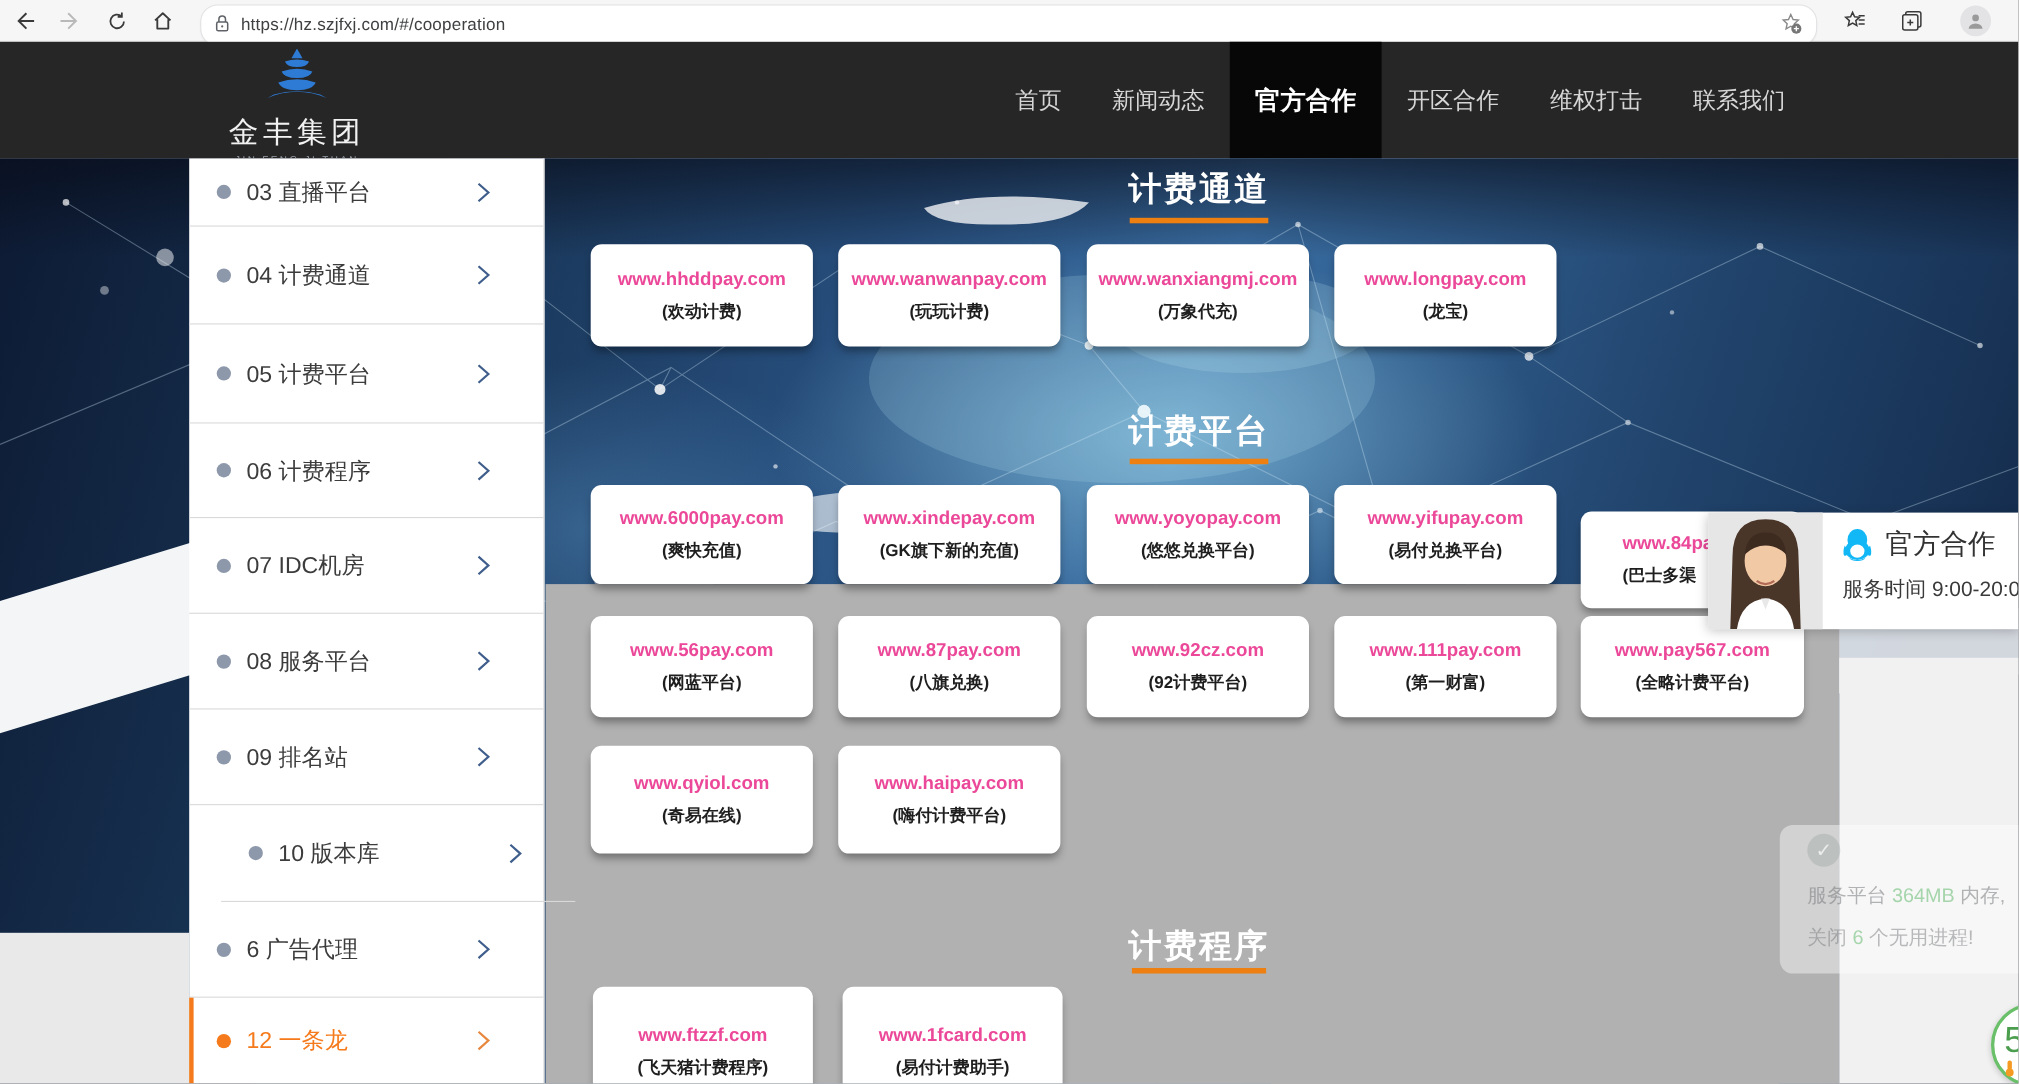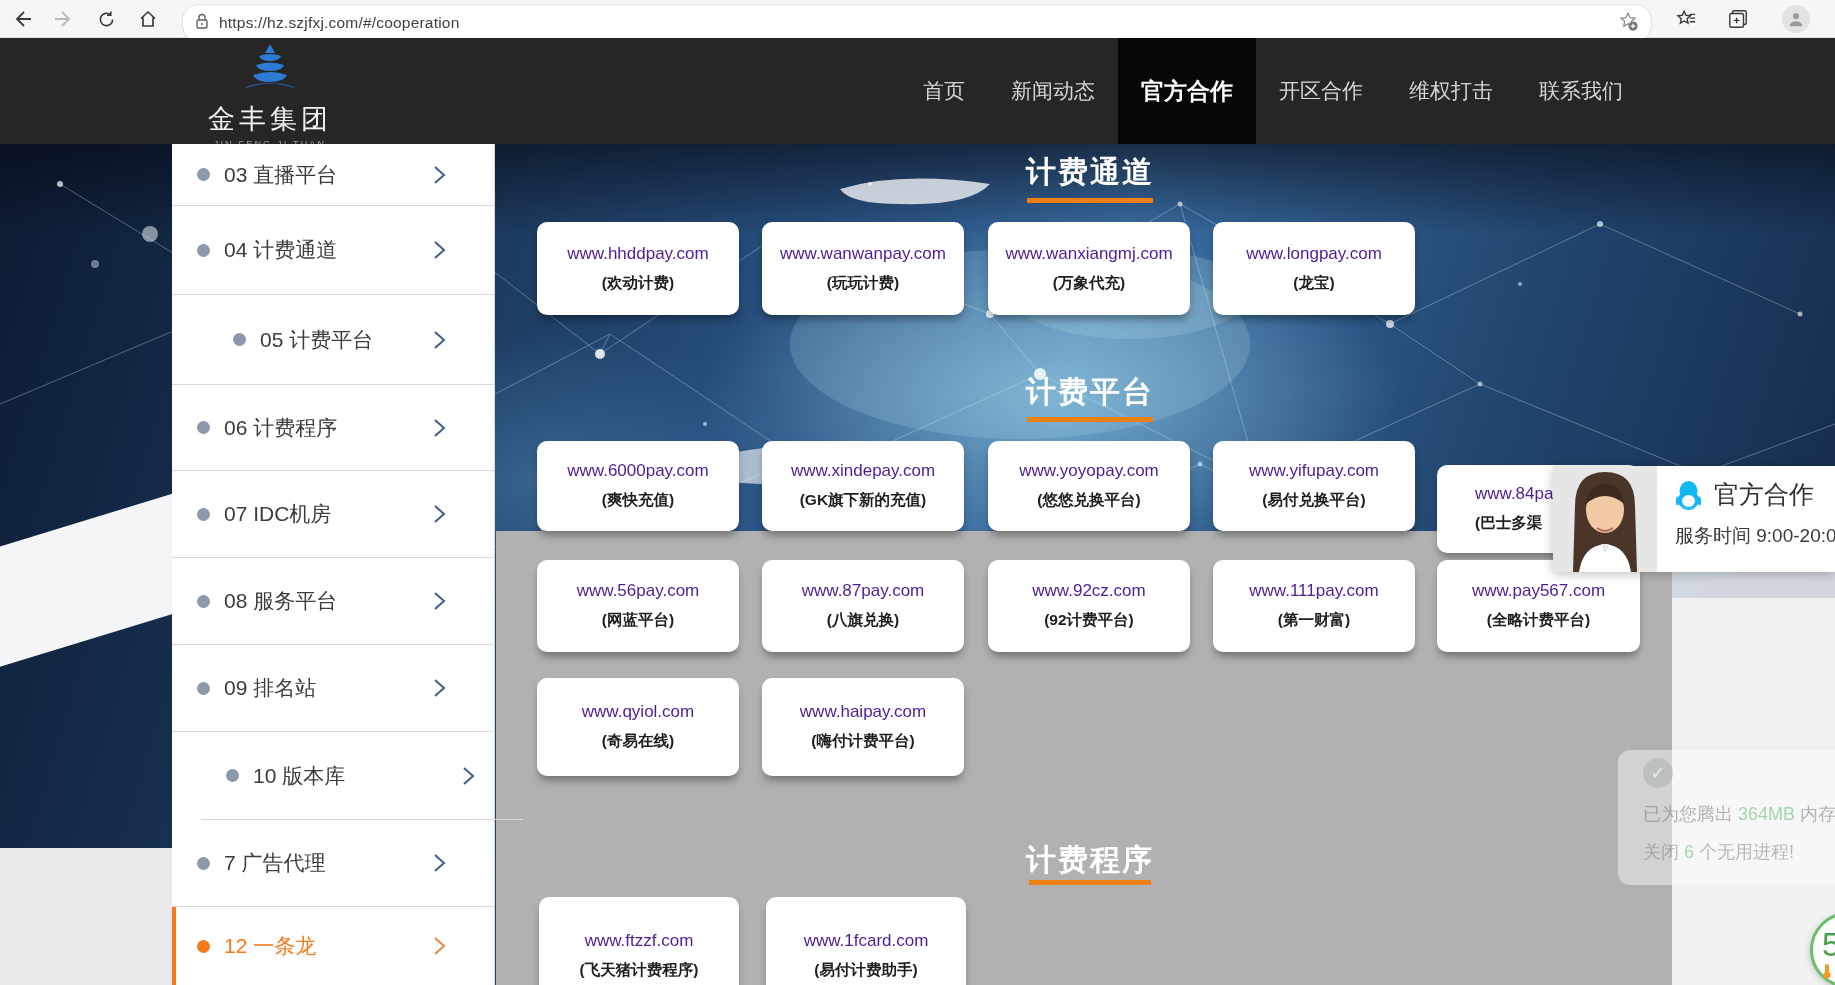--- a/index.html
+++ b/index.html
@@ -44,21 +44,21 @@
   .side-chevron{margin-right:48px;flex:0 0 auto;}
   .side-row.active .bullet{background:#f57a1b;}
   .side-row.active .side-label{color:#f57a1b;}
   .side-row.active{border-left:4px solid #f57a1b;border-bottom:none;}
 
   
   .sec-title{position:absolute;width:300px;text-align:center;color:#ffffff;font-size:30px;font-weight:bold;letter-spacing:2px;}
   .sec-underline{position:absolute;width:126px;height:5px;background:#ee8012;}
   .card{position:absolute;background:#ffffff;border-radius:10px;box-shadow:0 6px 8px -2px rgba(0,0,0,0.38);
     display:flex;flex-direction:column;align-items:center;justify-content:center;gap:9px;cursor:pointer;}
-  .card .u{font-size:17px;font-weight:normal;color:#4c1d95;}
+  .card .u{font-size:17px;font-weight:bold;color:#ec4899;}
   .card .n{font-size:15.5px;font-weight:600;color:#1e1e1e;}
 
   
   .svc{position:absolute;left:1553px;top:466px;width:282px;height:106px;background:#ffffff;box-shadow:0 2px 10px rgba(0,0,0,0.25);display:flex;}
   .svc-photo{width:104px;height:106px;flex:0 0 auto;background:#e9e9e9;overflow:hidden;}
   .svc-body{flex:1;padding:12px 0 0 18px;}
   .svc-line1{display:flex;align-items:center;gap:12px;}
   .svc-title{font-size:25px;color:#333;}
   .svc-hours{font-size:19px;color:#3a3a3a;margin-top:12px;white-space:nowrap;}
 
@@ -314,21 +314,21 @@
           <path d="M2 2 L11 10 L2 18" stroke="#3f5e8c" stroke-width="2" fill="none"></path>
         </svg>
     </div>
     <div class="side-row" style="top:62px;height:89px;">
       <span class="bullet"></span>
       <span class="side-label">04 计费通道</span>
       <svg class="side-chevron" width="13" height="20" viewBox="0 0 13 20">
           <path d="M2 2 L11 10 L2 18" stroke="#3f5e8c" stroke-width="2" fill="none"></path>
         </svg>
     </div>
-    <div class="side-row" style="top:151px;height:90px;padding-left:36px;">
+    <div class="side-row" style="top:151px;height:90px;">
       <span class="bullet"></span>
       <span class="side-label">05 计费平台</span>
       <svg class="side-chevron" width="13" height="20" viewBox="0 0 13 20">
           <path d="M2 2 L11 10 L2 18" stroke="#3f5e8c" stroke-width="2" fill="none"></path>
         </svg>
     </div>
     <div class="side-row" style="top:241px;height:86px;">
       <span class="bullet"></span>
       <span class="side-label">06 计费程序</span>
       <svg class="side-chevron" width="13" height="20" viewBox="0 0 13 20">
@@ -358,21 +358,21 @@
     </div>
     <div class="side-row" style="top:588px;height:88px;margin-left:29px;">
       <span class="bullet"></span>
       <span class="side-label">10 版本库</span>
       <svg class="side-chevron" width="13" height="20" viewBox="0 0 13 20">
           <path d="M2 2 L11 10 L2 18" stroke="#3f5e8c" stroke-width="2" fill="none"></path>
         </svg>
     </div>
     <div class="side-row" style="top:676px;height:87px;">
       <span class="bullet"></span>
-      <span class="side-label">7 广告代理</span>
+      <span class="side-label">6 广告代理</span>
       <svg class="side-chevron" width="13" height="20" viewBox="0 0 13 20">
           <path d="M2 2 L11 10 L2 18" stroke="#3f5e8c" stroke-width="2" fill="none"></path>
         </svg>
     </div>
     <div class="side-row active" style="top:763px;height:78px;">
       <span class="bullet" style="margin-left:21px;"></span>
       <span class="side-label">12 一条龙</span>
       <svg class="side-chevron" width="13" height="20" viewBox="0 0 13 20">
           <path d="M2 2 L11 10 L2 18" stroke="#e8883f" stroke-width="2" fill="none"></path>
         </svg>
@@ -403,21 +403,21 @@
         </svg>
         <span class="svc-title">官方合作</span>
       </div>
       <div class="svc-hours">服务时间 9:00-20:00</div>
     </div>
   </div>
 
   <div class="toast">
     <div class="toast-icon">✓</div>
     <div class="toast-l1">
-      <span>已为您腾出 </span><span class="toast-hl">364MB</span><span> 内存,</span>
+      <span>服务平台 </span><span class="toast-hl">364MB</span><span> 内存,</span>
     </div>
     <div class="toast-l2">
       <span>关闭 </span><span class="toast-hl">6</span><span> 个无用进程!</span>
     </div>
   </div>
 
   <div class="float-badge">
     <div class="badge-num">5</div>
     <svg class="badge-temp" viewBox="0 0 14 16">
       <rect x="5" y="1" width="4" height="9" rx="2" fill="#f59a23"></rect>

